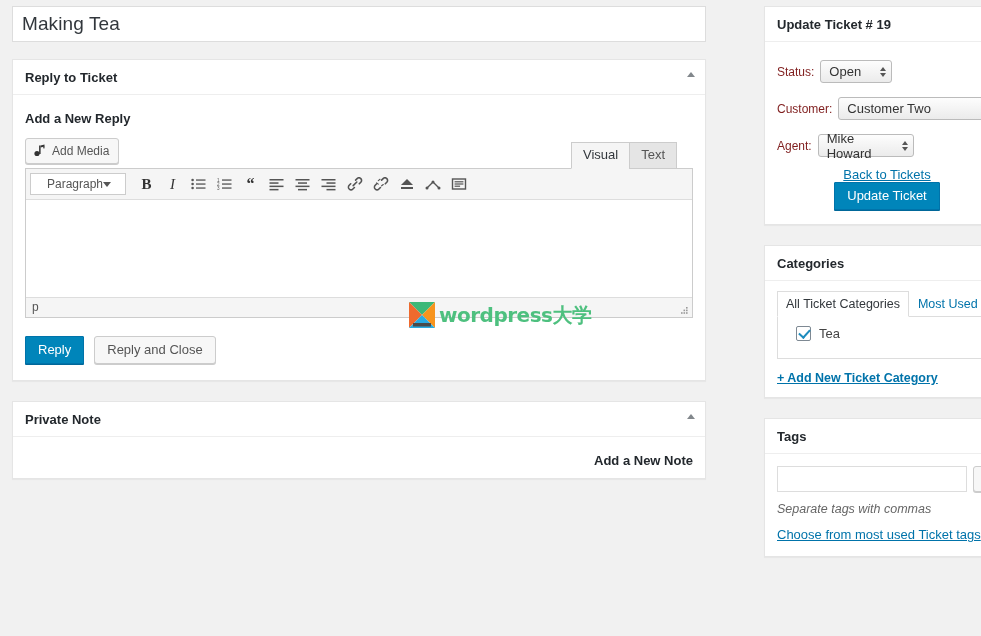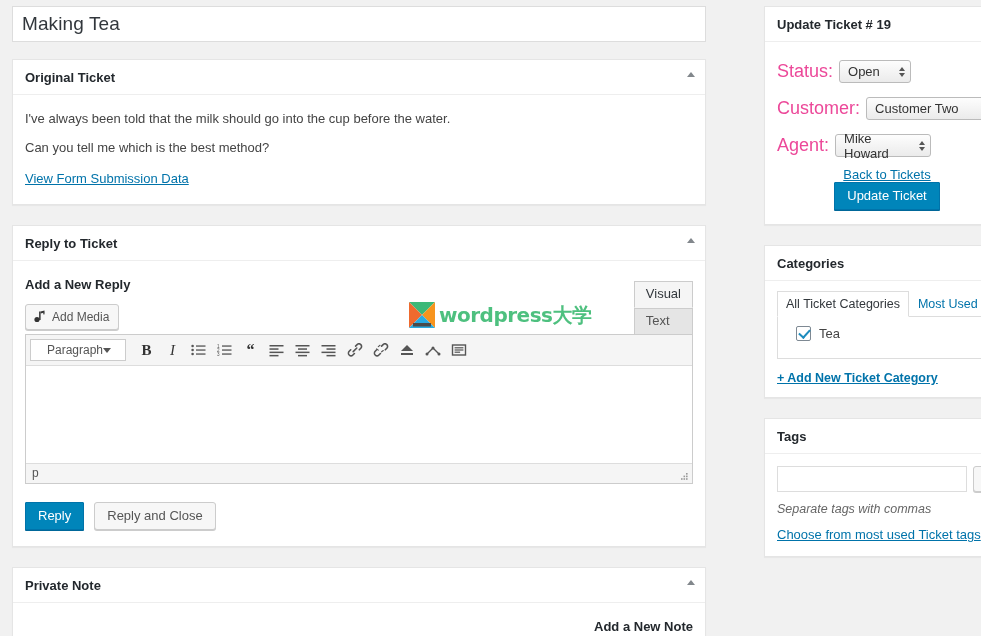--- a/index.html
+++ b/index.html
@@ -73,21 +73,21 @@
     position: relative; height: 30px; margin-bottom: 0;
   }
   .btn-addmedia {
     display: inline-flex; align-items: center; gap: 5px;
     background: #f7f7f7; border: 1px solid #ccc; border-radius: 3px;
     height: 26px; padding: 0 9px 0 7px; font-size: 12px; color: #555;
     box-shadow: 0 1px 0 #ccc; cursor: pointer;
   }
   .icon-media { display: inline-block; width: 14px; height: 14px; position: relative; }
   .icon-media svg { display: block; }
-  .ed-tabs { position: absolute; right: 0; bottom: -1px; display: flex; flex-direction: column; }
+  .ed-tabs { position: absolute; right: 16px; bottom: -1px; display: flex; }
   .ed-tab {
     font-size: 13px; color: #555; padding: 5px 11px 6px 11px;
     border: 1px solid #ccc; background: #e5e5e5; cursor: pointer;
     line-height: 14px; margin-left: -1px;
   }
   .ed-tab.active { background: #f5f5f5; border-bottom-color: #f5f5f5; color: #32373c; }
 
   .editor {
     border: 1px solid #ccc; background: #fff;
   }
@@ -132,21 +132,21 @@
   }
   .btn-secondary {
     background: #f7f7f7; border: 1px solid #ccc; border-radius: 3px;
     color: #555; font-size: 13px; height: 28px; padding: 0 12px;
     box-shadow: 0 1px 0 #ccc; cursor: pointer; line-height: 26px;
   }
 
   
   .side-body { padding: 12px 12px 14px 12px; }
   .field-row { display: flex; align-items: center; margin-bottom: 14px; }
-  .field-label { font-size: 18px; color: #ec4899; white-space: nowrap; margin-right: 6px; }
+  .field-label { font-size: 12px; color: #7f1d1d; white-space: nowrap; margin-right: 6px; }
   .wp-select {
     display: inline-flex; align-items: center; justify-content: space-between;
     background: linear-gradient(#fdfdfd,#ebebeb);
     border: 1px solid #bbb; border-radius: 3px;
     height: 23px; font-size: 13px; color: #333; padding: 0 5px 0 8px;
     cursor: pointer;
   }
   .sel-arrows { display: inline-flex; flex-direction: column; margin-left: 8px; line-height: 0; }
   .sel-arrows i { display: block; width: 0; height: 0;
     border-left: 3.5px solid transparent; border-right: 3.5px solid transparent; }
@@ -209,31 +209,20 @@
 <body>
 
 <div class="page">
 
   <div class="col-main">
 
     <div class="title-wrap">
       <span class="title-text">Making Tea</span>
     </div>
 
-    <div class="postbox">
-      <div class="postbox-head">
-        <span class="postbox-title">Original Ticket</span>
-        <span class="toggle-ind"></span>
-      </div>
-      <div class="postbox-body" style="padding:14px 12px 18px 12px;">
-        <p class="ticket-line">I've always been told that the milk should go into the cup before the water.</p>
-        <p class="ticket-line" style="margin-bottom:14px;">Can you tell me which is the best method?</p>
-        <a class="wp-link">View Form Submission Data</a>
-      </div>
-    </div>
 
     <div class="postbox">
       <div class="postbox-head">
         <span class="postbox-title">Reply to Ticket</span>
         <span class="toggle-ind"></span>
       </div>
       <div class="postbox-body" style="padding:14px 12px 16px 12px;">
         <div class="sub-head">Add a New Reply</div>
 
         <div class="editor-tools">

